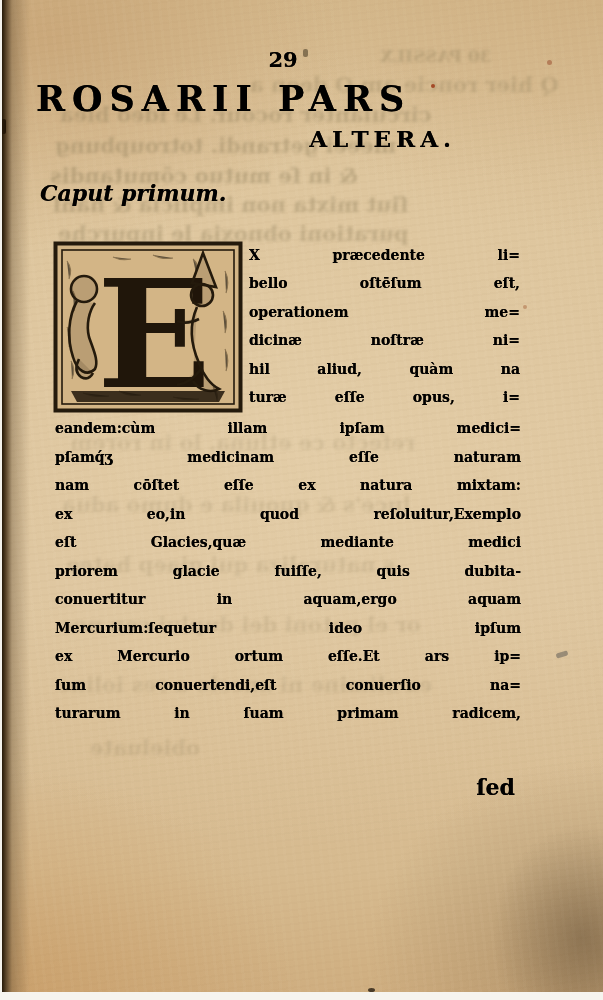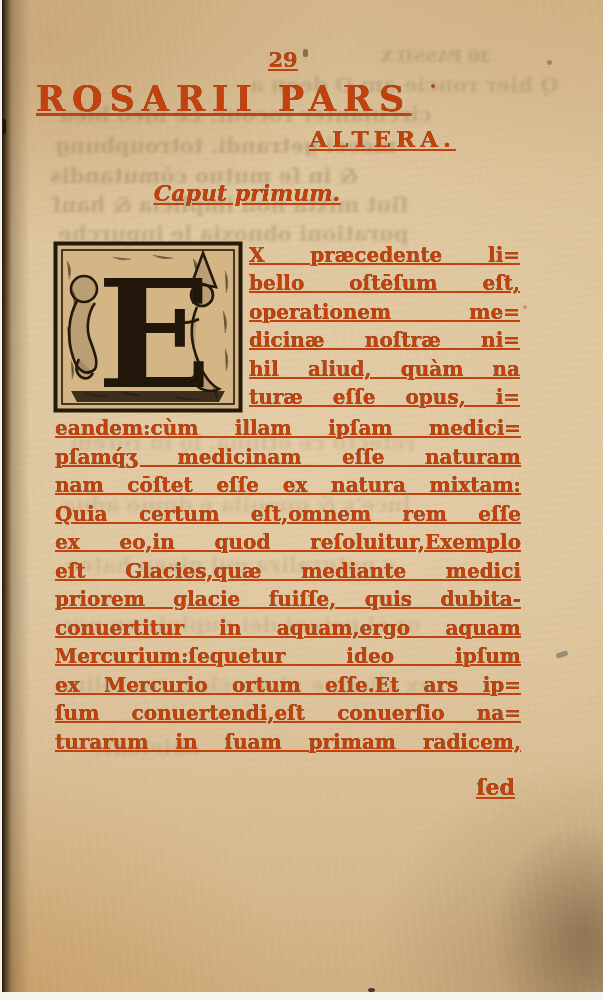--- a/index.html
+++ b/index.html
@@ -20,32 +20,32 @@
       repeating-linear-gradient(84deg, rgba(255,244,220,.06) 0 3px, rgba(0,0,0,0) 3px 9px);}
   .binding{position:absolute;left:0;top:0;width:30px;height:992px;
     background:linear-gradient(90deg,#130c05 0,#32230f 3px,#5a452a 6px,rgba(90,69,42,.35) 12px,rgba(90,69,42,0) 30px);}
   .edge-left{position:absolute;left:0;top:0;width:2px;height:1000px;background:#f4f2ec;}
   .edge-bottom{position:absolute;left:0;top:992px;width:603px;height:8px;background:#f6f4ef;}
   .shadow-br{position:absolute;right:0;bottom:8px;width:140px;height:220px;
     background:radial-gradient(120px 150px at 85% 75%, rgba(70,52,32,.35), rgba(70,52,32,0) 75%);}
   .ink-blob{position:absolute;background:#241708;border-radius:2px;}
   .speck{position:absolute;border-radius:50%;}
   
-  .ink{color:#c2410c;text-shadow:0 0 .6px rgba(37,27,15,.9);text-decoration:underline;}
+  .ink{color:#000000;text-shadow:0 0 .6px rgba(37,27,15,.9);}
   .folio{position:absolute;top:47px;left:243px;width:80px;text-align:center;
     font-size:21px;font-weight:bold;}
   .title{position:absolute;top:78px;left:36px;width:410px;
     font-size:35px;font-weight:bold;letter-spacing:7px;white-space:nowrap;}
   .title2{position:absolute;top:125px;left:50px;width:406px;text-align:right;
     font-size:23px;font-weight:bold;letter-spacing:5px;}
-  .caput{position:absolute;top:180px;left:40px;width:414px;text-align:center;
+  .caput{position:absolute;top:180px;left:40px;width:414px;text-align:left;
     font-size:22px;font-weight:bold;font-style:italic;}
   .beside{position:absolute;left:249px;top:241px;width:271px;}
   .fullblock{position:absolute;left:55px;top:414px;width:466px;}
-  .bl{font-size:20px;font-weight:bold;line-height:28.4px;height:28.4px;white-space:nowrap;
+  .bl{font-size:14px;font-weight:bold;line-height:28.4px;height:28.4px;white-space:nowrap;
       text-align:justify;text-align-last:justify;}
   .fullblock .bl{line-height:28.5px;height:28.5px;}
   .catch{position:absolute;left:55px;top:774px;width:460px;text-align:right;
     font-size:22px;font-weight:bold;}
   
   .bleed{position:absolute;transform:scaleX(-1);filter:blur(1.4px);color:#7e6f4c;
     font-weight:bold;font-size:21px;white-space:nowrap;pointer-events:none;}
   
   .dropcap{position:absolute;left:53px;top:241px;}
 </style>
@@ -118,21 +118,20 @@
     <div class="bl ink">operationem me=</div>
     <div class="bl ink">dicinæ noſtræ ni=</div>
     <div class="bl ink">hil aliud, quàm na</div>
     <div class="bl ink">turæ eſſe opus, i=</div>
   </div>
 
   <div class="fullblock">
     <div class="bl ink">eandem:cùm illam ipſam medici=</div>
     <div class="bl ink">pſamq́ʒ medicinam eſſe naturam</div>
     <div class="bl ink">nam cōſtet eſſe ex natura mixtam:</div>
-    <div class="bl ink">Quia certum eſt,omnem rem eſſe</div>
     <div class="bl ink">ex eo,in quod reſoluitur,Exemplo</div>
     <div class="bl ink">eſt Glacies,quæ mediante medici</div>
     <div class="bl ink">priorem glacie fuiſſe, quis dubita-</div>
     <div class="bl ink">conuertitur in aquam,ergo aquam</div>
     <div class="bl ink">Mercurium:ſequetur ideo ipſum</div>
     <div class="bl ink">ex Mercurio ortum eſſe.Et ars ip=</div>
     <div class="bl ink">ſum conuertendi,eſt conuerſio na=</div>
     <div class="bl ink">turarum in ſuam primam radicem,</div>
   </div>
 

